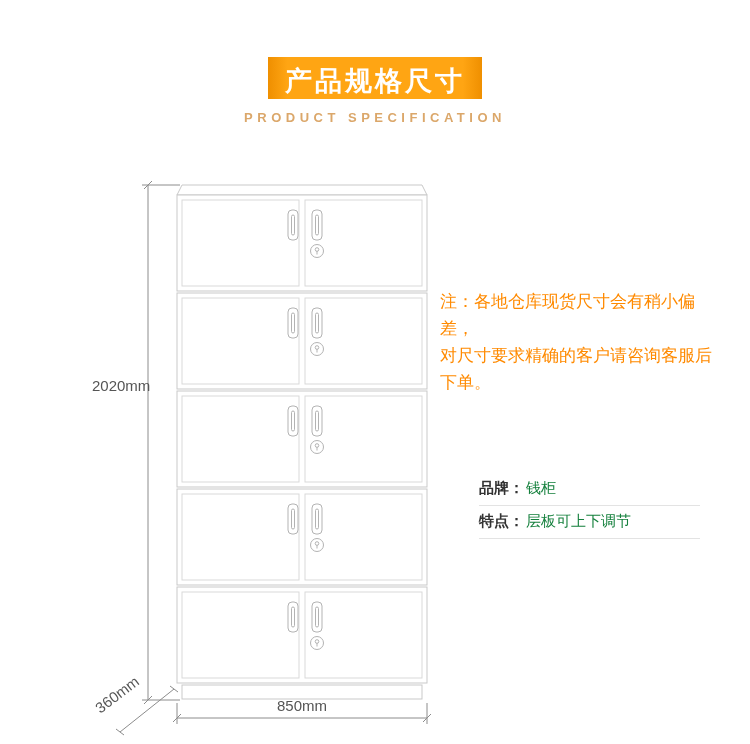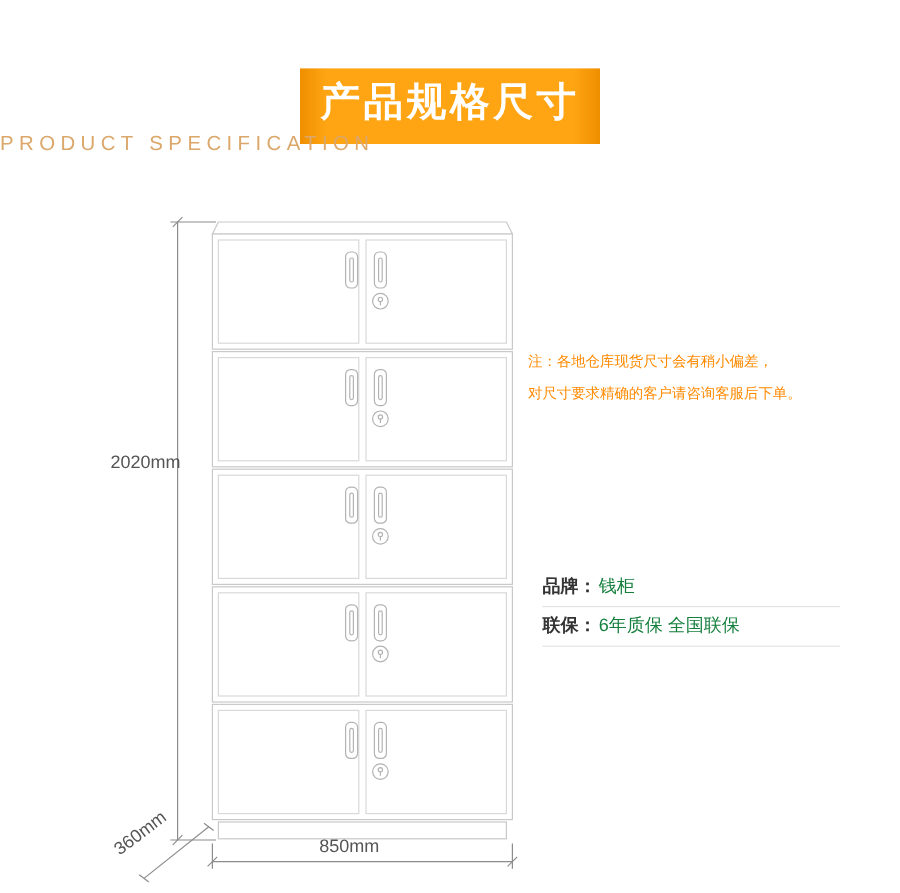--- a/index.html
+++ b/index.html
@@ -6,44 +6,44 @@
   html,body { margin:0; padding:0; }
   body {
     width:750px; height:744px; position:relative; overflow:hidden;
     background:#ffffff;
     font-family:"Liberation Sans","DejaVu Sans",sans-serif;
   }
   
   .banner {
     position:absolute; top:57px; left:50%; transform:translateX(-50%);
     background:linear-gradient(90deg,#ef8f00 0%,#ffa513 9%,#ffa513 91%,#ef8f00 100%);
-    color:#ffffff; font-size:33px; font-weight:bold; letter-spacing:3px;
-    padding:6px 17px 12px; white-space:nowrap;
+    color:#ffffff; font-size:27px; font-weight:bold; letter-spacing:3px;
+    padding:6px 17px 0; white-space:nowrap;
   }
   .subtitle {
-    position:absolute; top:110px; left:0; width:100%; 
-    font-size:17px; letter-spacing:4.5px; color:#dba76a; font-weight:normal;
+    position:absolute; top:110px; left:0; width:100%; text-align:center;
+    font-size:13px; letter-spacing:4.5px; color:#dba76a; font-weight:bold;
   }
   
   .cabinet-svg { position:absolute; left:100px; top:175px; }
   
   .dim-label { position:absolute; font-size:15px; color:#555; }
   .dim-height { left:92px;  top:377px; }
-  .dim-width  { left:266px; top:697px; width:72px; text-align:left; }
+  .dim-width  { left:266px; top:697px; width:72px; text-align:center; }
   .dim-depth  { left:97px;  top:701px; transform:rotate(-37deg); transform-origin:left center; }
   
   .note {
     position:absolute; left:440px; top:288px; width:280px;
-    font-size:12px; line-height:27px; color:#ff8a00;
+    font-size:17px; line-height:27px; color:#ff8a00;
   }
   
   .specs { position:absolute; left:452px; top:473px; width:248px; }
   .spec-row {
     display:flex; align-items:center;
-    padding:6px 0 7px; border-bottom:1px solid #e3e3e3; font-size:15px;
+    padding:6px 0 7px; border-bottom:1px solid #e3e3e3; font-size:15px;margin-left:27px;
   }
   .spec-label { font-weight:bold; color:#333; white-space:nowrap; }
   .spec-value { color:#15803d; margin-left:2px; }
 </style>
 </head>
 <body>
 
 <div>
 
   <div class="banner">
@@ -108,18 +108,18 @@
   <span class="dim-label dim-height">2020mm</span>
   <span class="dim-label dim-width">850mm</span>
   <span class="dim-label dim-depth">360mm</span>
 
   <div class="specs">
     <div class="spec-row">
       <span class="spec-label">品牌：</span>
       <span class="spec-value">钱柜</span>
     </div>
     <div class="spec-row">
-      <span class="spec-label">联保：</span>
-      <span class="spec-value">6年质保 全国联保</span>
+      <span class="spec-label">特点：</span>
+      <span class="spec-value">层板可上下调节</span>
     </div>
   </div>
 
 </div>
 
 </body></html>

